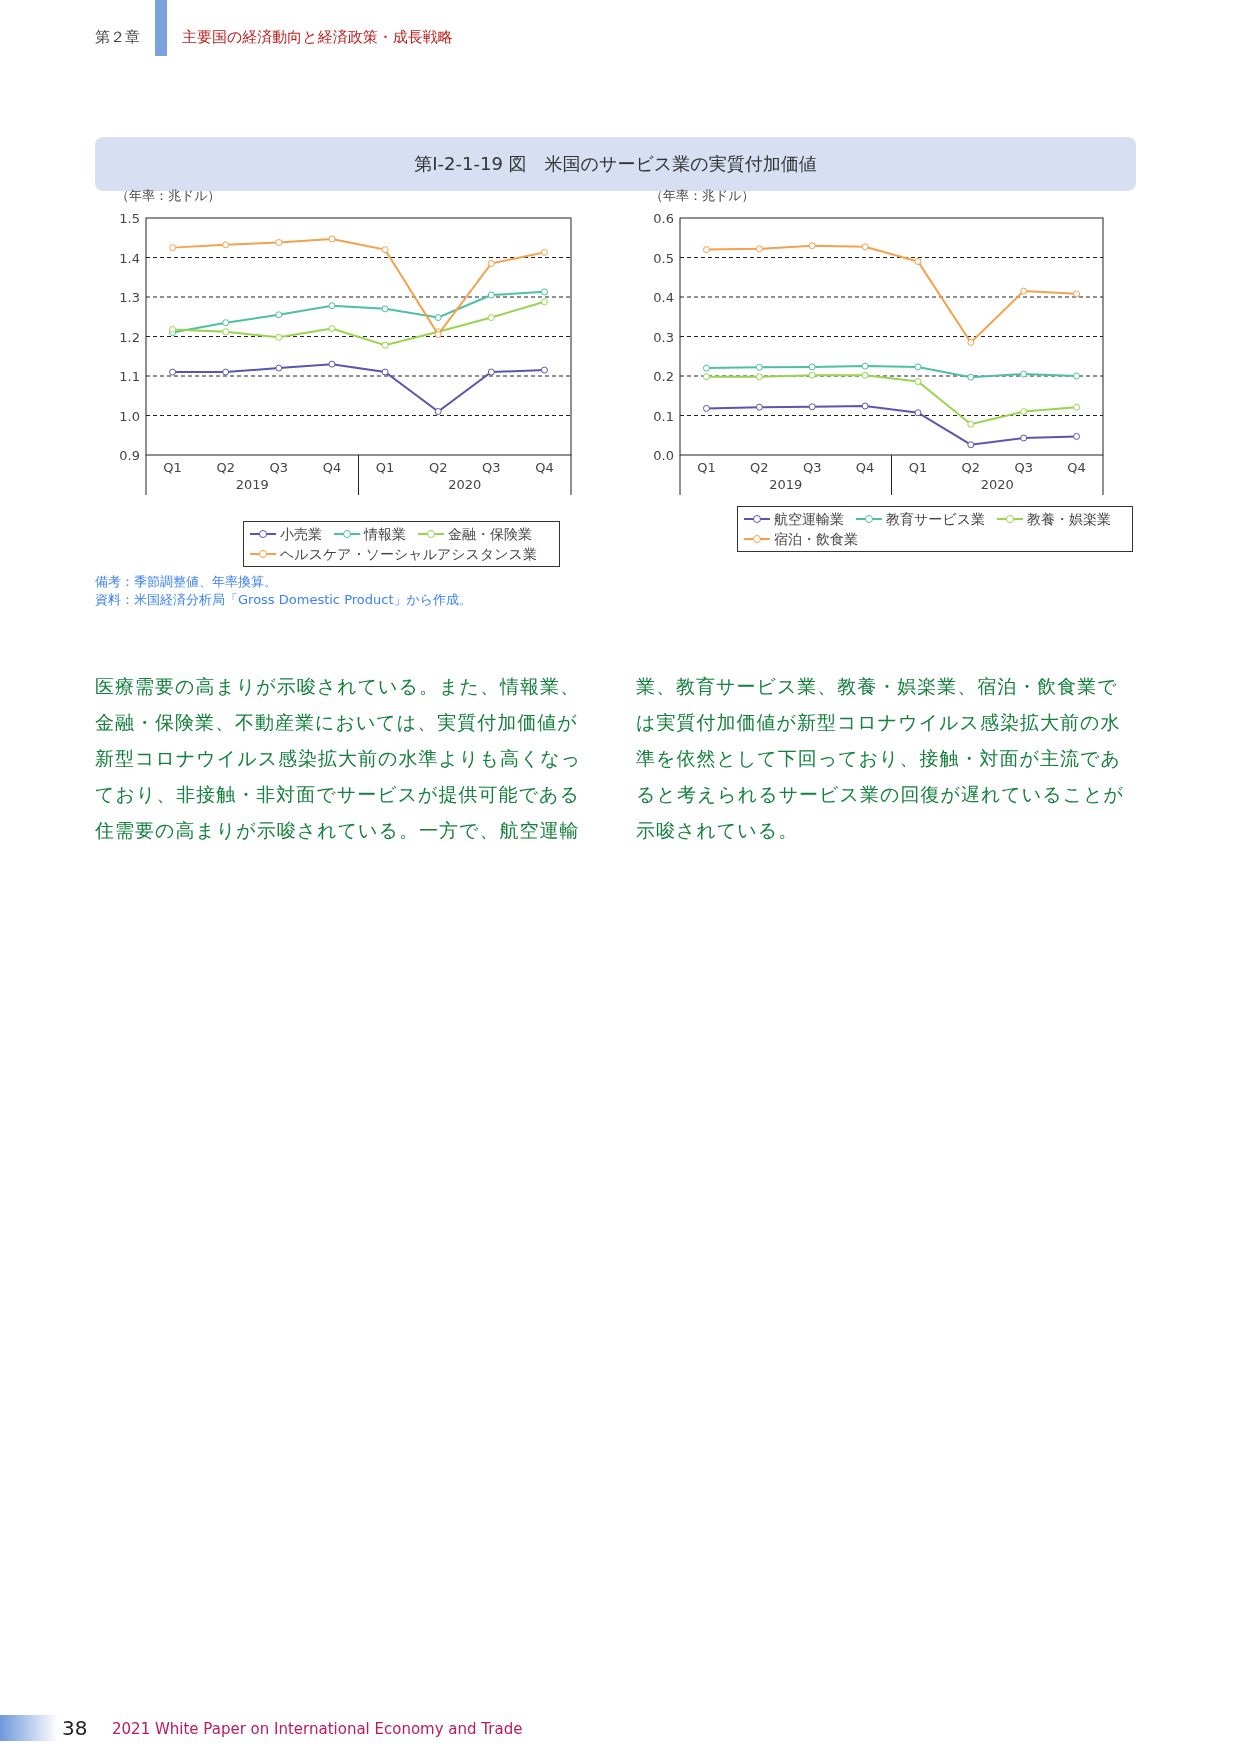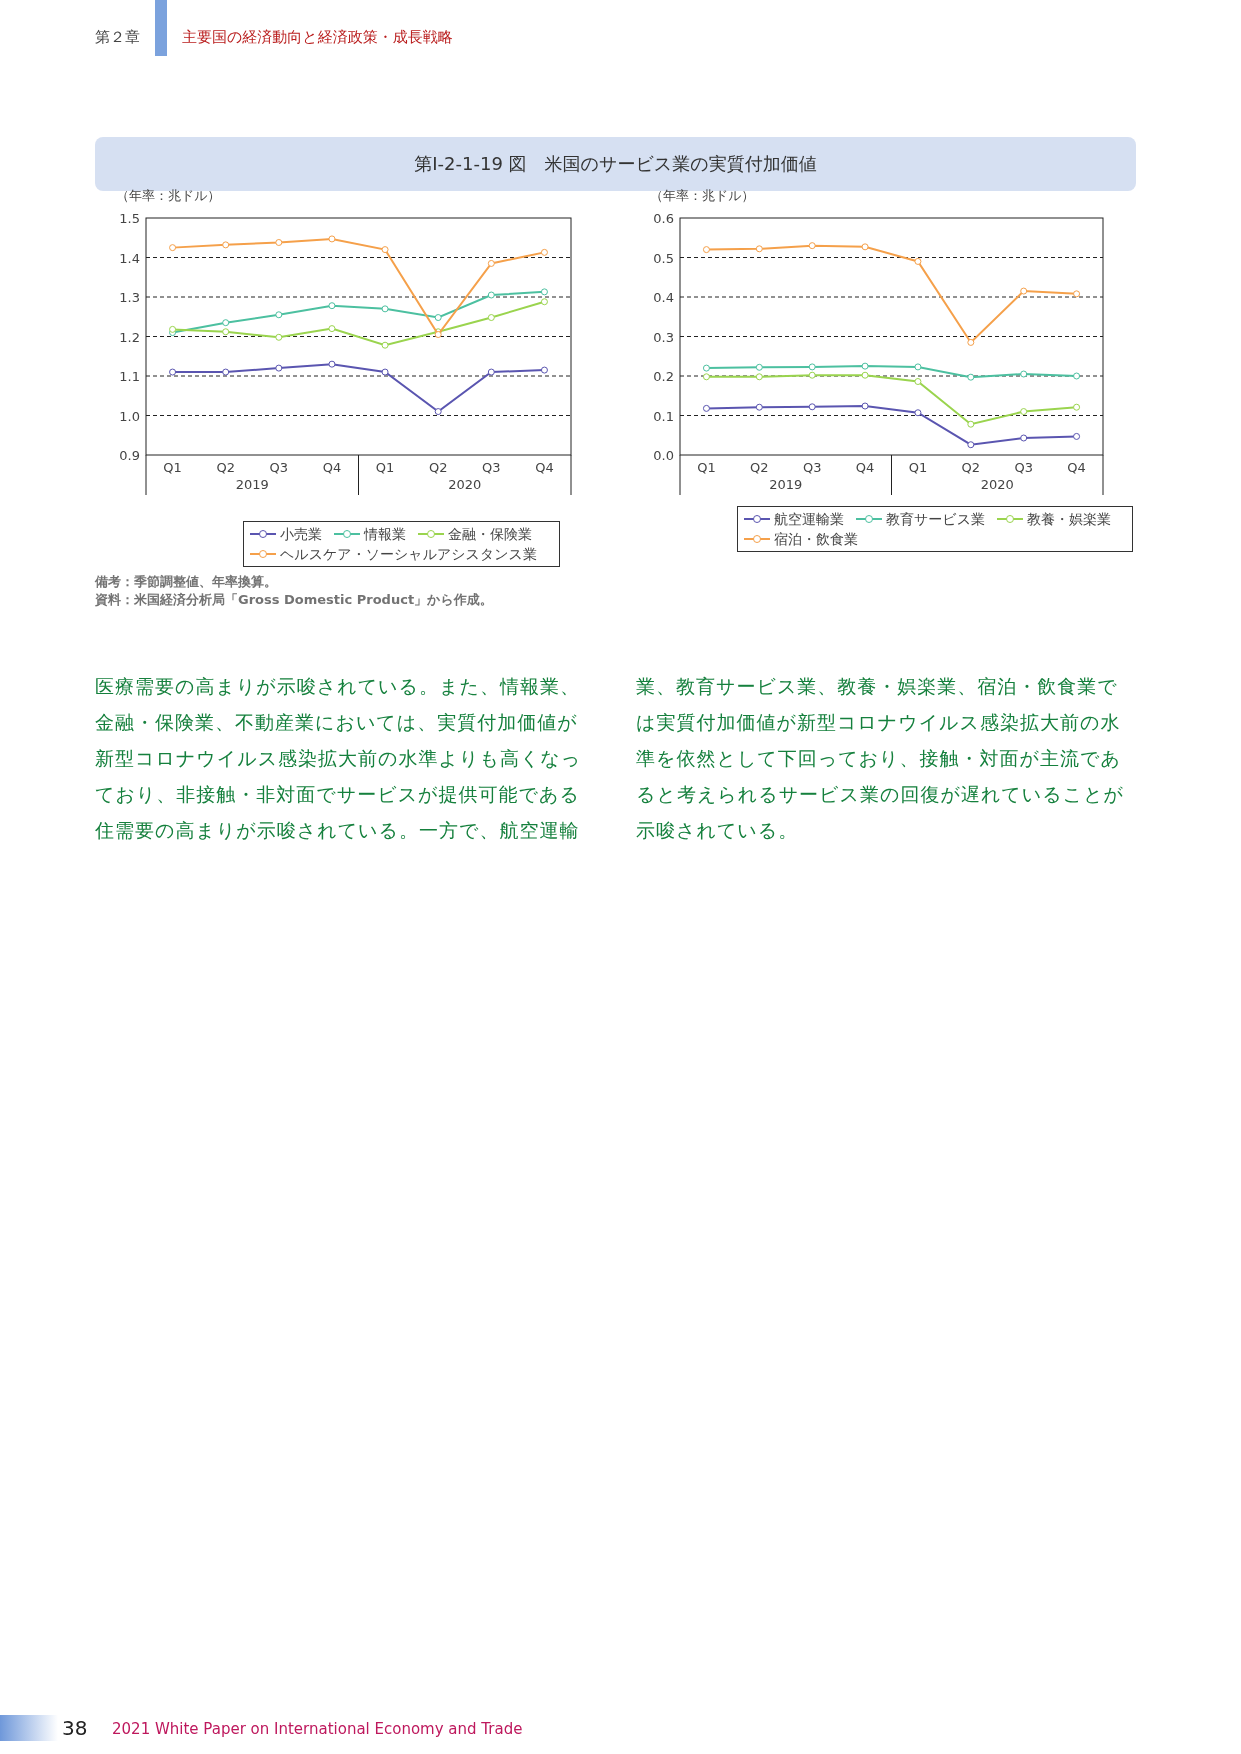--- a/index.html
+++ b/index.html
@@ -10,21 +10,21 @@
   .fig-title{position:absolute;left:95px;top:137px;width:1041px;height:54px;background:#d6e0f2;border-radius:8px;display:flex;align-items:center;justify-content:center;font-size:18px;color:#333;}
   .chart{position:absolute;}
   .chart svg{overflow:visible;}
   .axis-unit{font-size:13px;fill:#444;}
   .tick{font-size:13px;fill:#444;}
   .legend{position:absolute;border:1px solid #333;background:#fff;font-size:14px;color:#444;padding:2px 6px;line-height:20px;margin-left:36px;}
   .legend .li{display:inline-flex;align-items:center;margin-right:12px;white-space:nowrap;}
   .legend .sw{display:inline-block;width:26px;height:10px;position:relative;margin-right:4px;}
   .legend .sw:before{content:"";position:absolute;left:0;right:0;top:4px;height:2px;background:var(--c);}
   .legend .sw:after{content:"";position:absolute;left:9px;top:1px;width:6px;height:6px;border-radius:50%;border:1px solid var(--c);background:#fff;}
-  .notes{position:absolute;left:95px;top:573px;font-size:13px;color:#737373;line-height:18px;font-weight:bold;}
+  .notes{position:absolute;left:95px;top:573px;font-size:13px;color:#3b82f6;line-height:18px;}
   .body-col{position:absolute;top:668px;width:500px;font-family:"DejaVu Serif","Liberation Serif",serif;font-size:19px;line-height:36px;color:#15803d;letter-spacing:1px;}
   .footer-grad{position:absolute;left:0;top:1715px;width:58px;height:26px;background:linear-gradient(to right,#6f98da,#ffffff);}
   .footer-page{position:absolute;left:62px;top:1716px;font-size:20px;color:#222;}
   .footer-text{position:absolute;left:112px;top:1720px;font-size:15px;color:#be185d;}
 </style>
 </head>
 <body>
 
 <div>
   <span class="hdr-chapter">第２章</span>

